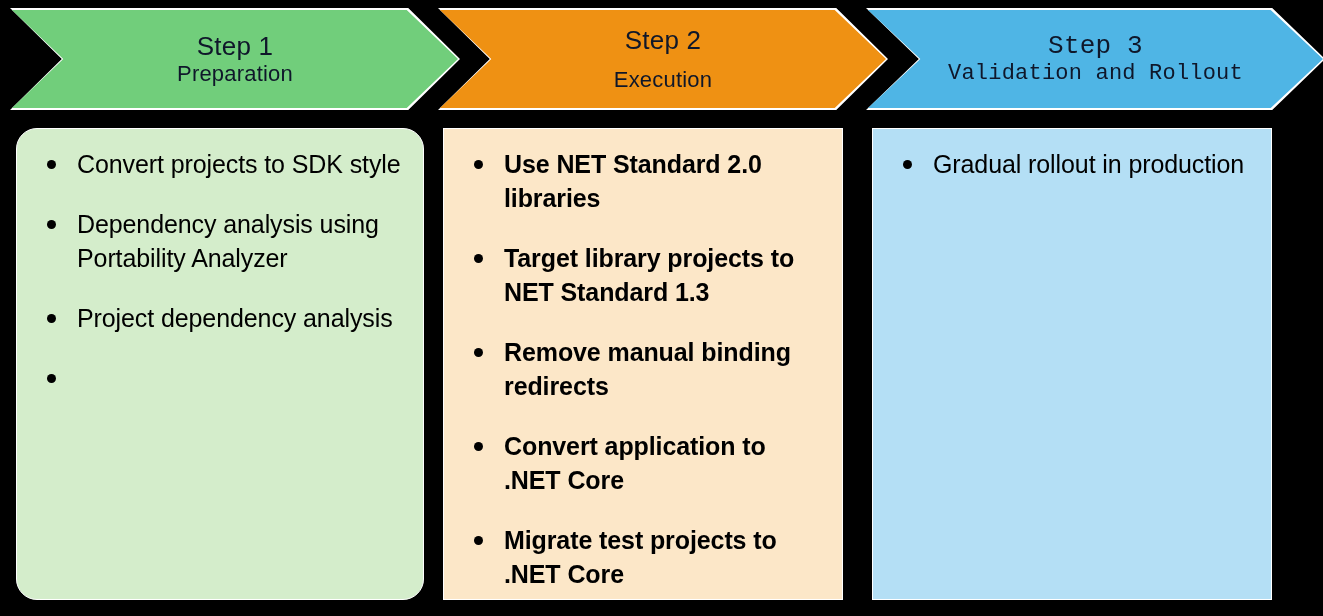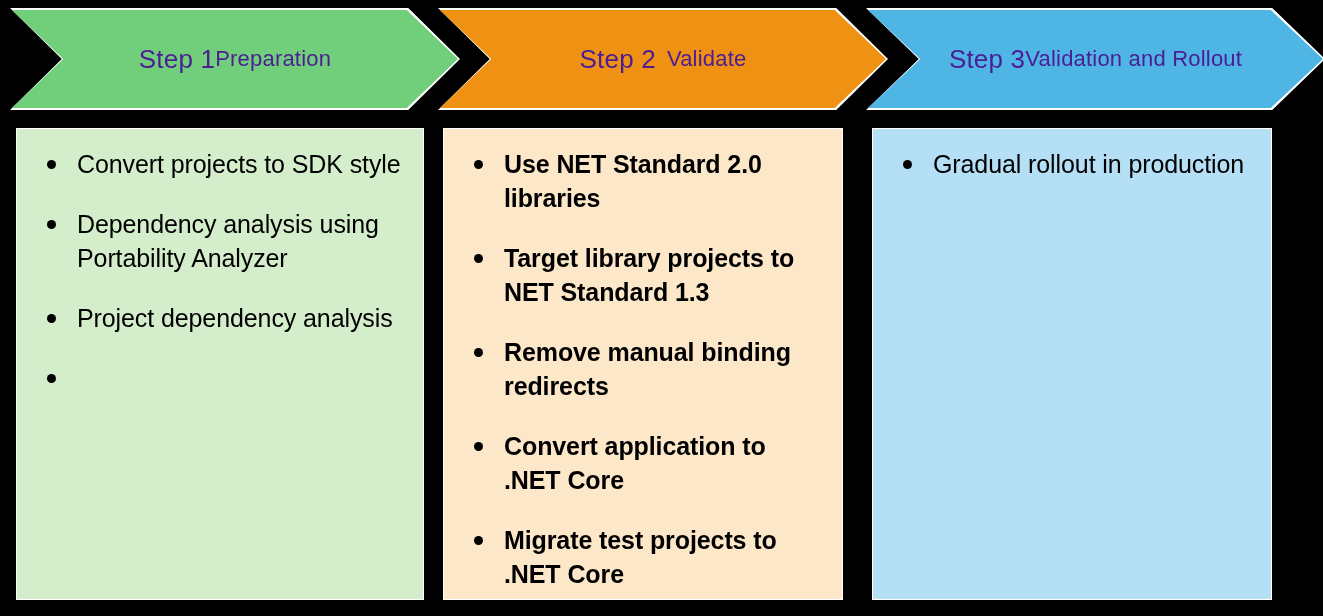--- a/index.html
+++ b/index.html
@@ -19,41 +19,41 @@
     height: 616px;
     background: #000000;
   }
 
   
   .chev {
     position: absolute;
     top: 10px;
     height: 98px;
     display: flex;
-    flex-direction: row;
+    flex-direction: column;
     align-items: center;
     justify-content: center;
     box-sizing: border-box;
-    color: #4c1d95;
+    color: #0f172a;
     text-align: right;
     line-height: 1.18;
     -webkit-clip-path: polygon(0% 0%, 88.5% 0%, 100% 50%, 88.5% 100%, 0% 100%, 11.5% 50%);
     clip-path: polygon(0% 0%, 88.5% 0%, 100% 50%, 88.5% 100%, 0% 100%, 11.5% 50%);
   }
   .chev .line1 {
     font-size: 26px;
     letter-spacing: 0.2px;
   }
   .chev .line2 {
     font-size: 22px;
     letter-spacing: 0.2px;
   }
   .chev.c1 { left: 12px;  width: 446px; background: #71CE7B; }
   .chev.c2 { left: 440px; width: 446px; background: #EF9113; gap: 11px; }
-  .chev.c3 { left: 868px; width: 455px; background: #4FB5E5; }
+  .chev.c3 { left: 868px; width: 455px; background: #4FB5E5; font-family: Liberation Mono, monospace; }
 
   
   .chev-outline {
     position: absolute;
     top: 8px;
     height: 102px;
     background: #ffffff;
     -webkit-clip-path: polygon(0% 0%, 88.5% 0%, 100% 50%, 88.5% 100%, 0% 100%, 11.5% 50%);
     clip-path: polygon(0% 0%, 88.5% 0%, 100% 50%, 88.5% 100%, 0% 100%, 11.5% 50%);
     z-index: 0;
@@ -65,21 +65,21 @@
 
   
   .panel {
     position: absolute;
     top: 128px;
     height: 472px;
     box-sizing: border-box;
     border: 1px solid #ffffff;
     padding: 18px 14px 10px 14px;
   }
-  .panel.p1 { left: 16px;  width: 408px; background: #D4EDCB; }
+  .panel.p1 { left: 16px;  width: 408px; background: #D4EDCB; border-radius: 21px; }
   .panel.p2 { left: 443px; width: 400px; background: #FCE7C8; font-weight: bold; }
   .panel.p3 { left: 872px; width: 400px; background: #B4DFF5; }
 
   ul.bullets {
     list-style: none;
     margin: 0;
     padding: 0;
   }
   ul.bullets li {
     position: relative;
@@ -109,21 +109,21 @@
   <div class="chev-outline o2"></div>
   <div class="chev-outline o3"></div>
 
   <div class="chev c1">
     <div class="line1">Step 1</div>
     <div class="line2">Preparation</div>
   </div>
 
   <div class="chev c2">
     <div class="line1">Step 2</div>
-    <div class="line2">Validate</div>
+    <div class="line2">Execution</div>
   </div>
 
   <div class="chev c3">
     <div class="line1">Step 3</div>
     <div class="line2">Validation and Rollout</div>
   </div>
 
   <div class="panel p1">
     <ul class="bullets">
       <li>

